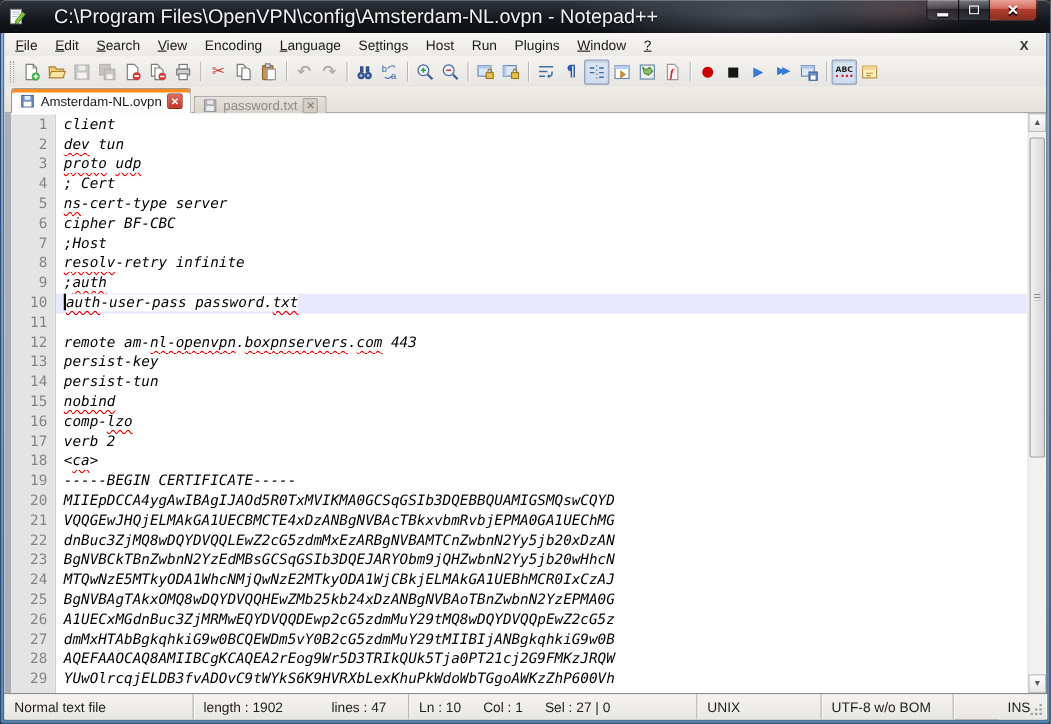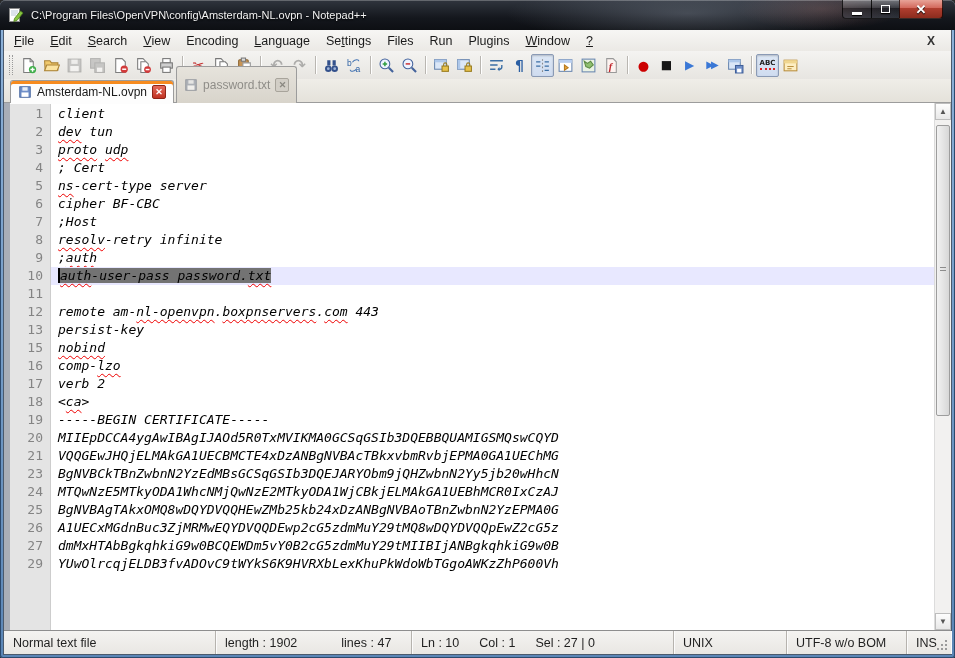--- a/index.html
+++ b/index.html
@@ -12,21 +12,21 @@
          padding:0 4px 4px 4px; display:flex; flex-direction:column; }
 
   
   .titlebar { height:30px; flex:0 0 30px; position:relative; display:flex; align-items:center;
               border-radius:5px 5px 0 0; margin:0 -4px; padding:0 8px;
               background:
                 radial-gradient(ellipse 260px 40px at 72% 45%, rgba(150,160,175,.35), transparent 70%),
                 radial-gradient(ellipse 120px 30px at 86% 30%, rgba(190,120,110,.25), transparent 70%),
                 linear-gradient(#30353e,#14171d 60%,#0d0f13);
               box-shadow:inset 0 1px 0 rgba(255,255,255,.25); }
-  .title-text { color:#f2f2f2; font-size:11px; margin-left:7px; text-shadow:0 1px 2px #000; white-space:nowrap; }
+  .title-text { color:#f2f2f2; font-size:18px; margin-left:25px; text-shadow:0 1px 2px #000; white-space:nowrap; }
   .win-controls { position:absolute; top:0; right:12px; display:flex; }
   .wc { height:19px; border:1px solid rgba(0,0,0,.75); border-top:none; margin-left:-1px;
         display:flex; align-items:center; justify-content:center;
         background:linear-gradient(rgba(255,255,255,.32),rgba(255,255,255,.08) 45%,rgba(0,0,0,.25) 46%,rgba(120,130,145,.25));
         color:#fff; font-size:11px; line-height:1; text-shadow:0 1px 1px #000; }
   .wc-min { width:30px; border-radius:0 0 0 4px; }
   .wc-max { width:29px; }
   .wc-close { width:44px; border-radius:0 0 4px 0;
         background:linear-gradient(#e8a398,#d2675a 45%,#a univers 0,#b03e2f 46%,#8c2c1e);
         background:linear-gradient(#e8a398,#d2675a 45%,#b03e2f 46%,#8c2c1e); }
@@ -52,41 +52,41 @@
   .tbb.pressed { border-color:#8a9ab5; background:linear-gradient(#dde7f5,#cfdcf0); box-shadow:inset 0 1px 2px rgba(0,0,0,.2);justify-content:center; }
   .tbb.disabled { filter:grayscale(1) opacity(.4); }
   .tbb svg { width:17px; height:17px; display:block; }
   .tb-sep { width:1px; height:18px; background:#b9b6b1; box-shadow:1px 0 0 #fff; margin:0 4px; }
   .glyph-span { font-family:"DejaVu Sans", sans-serif; line-height:1; }
 
   
   .tabbar { height:24px; flex:0 0 24px; background:linear-gradient(#efede8,#e4e1da);
             display:flex; align-items:flex-end; padding:0 0 0 6px; position:relative; }
   .tabbar::after { content:""; position:absolute; left:0; right:0; bottom:0; height:1px; background:#9c9c9c; }
-  .tab { display:flex; align-items:center; gap:5px; padding:0 7px; height:37px; font-size:12px;
+  .tab { display:flex; align-items:center; gap:5px; padding:0 7px; height:16px; font-size:12px;
          border:1px solid #9c9c9c; border-bottom:none; border-radius:3px 3px 0 0; position:relative; z-index:2; }
   .tab.active { background:#fdfdfd; height:23px; color:#1a1a1a;
                 box-shadow:inset 0 3px 0 #f68b1f, 0 1px 0 #fdfdfd; }
   .tab.inactive { background:linear-gradient(#e6e3dc,#d8d4cb); color:#8f8d88; margin-left:2px; }
   .tab .floppy { width:14px; height:14px; }
   .tab.inactive .floppy { filter:grayscale(.7) opacity(.55); }
   .tab-close { width:14px; height:14px; border-radius:2px; font-size:9px; line-height:13px; text-align:center; font-weight:bold; }
   .tab.active .tab-close { background:linear-gradient(#e46a5a,#c03323); color:#fff; border:1px solid #8e2417; }
   .tab.inactive .tab-close { background:#d2cec6; color:#8a8881; border:1px solid #a8a49b; }
 
   
   .editor-zone { flex:1; display:flex; min-height:0; background:#fff; }
   .editor { flex:1; position:relative; overflow:hidden; padding-top:2px;
             font-family:"DejaVu Sans Mono","Liberation Mono",monospace; font-size:13px;
             background:linear-gradient(to right,#a9aeb7 0,#a9aeb7 6px,#e4e4e4 6px,#e4e4e4 46px,#cdcdcd 46px,#cdcdcd 47px,#ffffff 47px); }
   .row { display:flex; height:18px; line-height:18px; white-space:pre; }
   .gut { flex:0 0 47px; text-align:right; padding-right:8px; color:#848484; }
   .code { flex:1; padding-left:7px; color:#000; position:relative;font-style:italic; }
   .row.cur .code { background:#e8e8ff; }
-  .selbg { background:#737373; }
+  .selbg { background:#ffffff; }
   .sq { text-decoration:underline; text-decoration-style:wavy; text-decoration-color:#e00;
         text-decoration-thickness:1px; text-underline-offset:3px;text-align:right; }
   .caret { display:inline-block; width:0; border-left:2px solid #000; height:15px; vertical-align:-3px; }
 
   
   .vscroll { flex:0 0 17px; background:#f2f1f0; border-left:1px solid #dcdcdc; display:flex; flex-direction:column; }
   .sb-btn { flex:0 0 17px; background:linear-gradient(#fdfdfd,#e8e8e8); border:1px solid #bdbdbd;
             color:#555; font-size:8px; text-align:center; line-height:15px; }
   .sb-track { flex:1; position:relative; }
   .sb-thumb { position:absolute; left:1px; right:1px; top:1%; height:59%;
@@ -97,21 +97,21 @@
   
   .statusbar { height:24px; flex:0 0 24px; display:flex; align-items:center; font-size:12.5px; color:#1f1f1f;
                background:linear-gradient(#f4f3f1,#e9e7e3); border-top:1px solid #8e8e8e; position:relative; }
   .sb-panel { height:100%; display:flex; align-items:center; padding:0 9px; border-right:1px solid #b6b3ae;
               box-shadow:1px 0 0 #fbfbfb; white-space:nowrap; overflow:hidden; }
   .p-doctype { flex:1 1 202px; }
   .p-size { flex:0 0 196px;gap:24px; }
   .p-pos { flex:0 0 262px; }
   .p-eol { flex:0 0 113px; }
   .p-enc { flex:0 0 120px; }
-  .p-ins { flex:0 0 44px; border-right:none; }
+  .p-ins { flex:0 0 44px; border-right:none;margin-left:40px; }
   .p-size span, .p-pos span { margin-right:20px; }
   .grip-dots { position:absolute; right:2px; bottom:2px; }
 </style>
 </head>
 <body>
 
 <div class="win">
 
   <div class="titlebar">
     <svg width="16" height="16" viewBox="0 0 16 16">
@@ -137,21 +137,21 @@
 
     <div class="menubar">
       <span id="menu-items" style="display:flex;">
           <span class="menu-item"><u>F</u>ile</span>
           <span class="menu-item"><u>E</u>dit</span>
           <span class="menu-item"><u>S</u>earch</span>
           <span class="menu-item"><u>V</u>iew</span>
           <span class="menu-item">Encoding</span>
           <span class="menu-item"><u>L</u>anguage</span>
           <span class="menu-item">Se<u>t</u>tings</span>
-          <span class="menu-item">Files</span>
+          <span class="menu-item">Host</span>
           <span class="menu-item">Run</span>
           <span class="menu-item">Plugins</span>
           <span class="menu-item"><u>W</u>indow</span>
           <span class="menu-item"><u>?</u></span>
         </span>
       <span class="menu-close-x">X</span>
     </div>
 
     <div class="toolbar">
       <div class="tb-grip"></div>
@@ -386,32 +386,35 @@
           <div class="row"><span class="gut">4</span><span class="code"><span>; Cert</span></span></div>
           <div class="row"><span class="gut">5</span><span class="code"><span class="sq">ns</span><span>-cert-type server</span></span></div>
           <div class="row"><span class="gut">6</span><span class="code"><span>cipher BF-CBC</span></span></div>
           <div class="row"><span class="gut">7</span><span class="code"><span>;Host</span></span></div>
           <div class="row"><span class="gut">8</span><span class="code"><span class="sq">resolv</span><span>-retry infinite</span></span></div>
           <div class="row"><span class="gut">9</span><span class="code"><span>;</span><span class="sq">auth</span></span></div>
           <div class="row cur"><span class="gut">10</span><span class="code"><span class="caret"></span><span class="selbg"><span class="sq">auth</span><span>-user-pass password.</span><span class="sq">txt</span></span></span></div>
           <div class="row"><span class="gut">11</span><span class="code"></span></div>
           <div class="row"><span class="gut">12</span><span class="code"><span>remote am-</span><span class="sq">nl-openvpn</span><span>.</span><span class="sq">boxpnservers</span><span>.</span><span class="sq">com</span><span> 443</span></span></div>
           <div class="row"><span class="gut">13</span><span class="code"><span>persist-key</span></span></div>
+          <div class="row"><span class="gut">14</span><span class="code"><span>persist-tun</span></span></div>
           <div class="row"><span class="gut">15</span><span class="code"><span class="sq">nobind</span></span></div>
           <div class="row"><span class="gut">16</span><span class="code"><span>comp-</span><span class="sq">lzo</span></span></div>
           <div class="row"><span class="gut">17</span><span class="code"><span>verb 2</span></span></div>
           <div class="row"><span class="gut">18</span><span class="code"><span>&lt;</span><span class="sq">ca</span><span>&gt;</span></span></div>
           <div class="row"><span class="gut">19</span><span class="code"><span>-----BEGIN CERTIFICATE-----</span></span></div>
           <div class="row"><span class="gut">20</span><span class="code"><span>MIIEpDCCA4ygAwIBAgIJAOd5R0TxMVIKMA0GCSqGSIb3DQEBBQUAMIGSMQswCQYD</span></span></div>
           <div class="row"><span class="gut">21</span><span class="code"><span>VQQGEwJHQjELMAkGA1UECBMCTE4xDzANBgNVBAcTBkxvbmRvbjEPMA0GA1UEChMG</span></span></div>
+          <div class="row"><span class="gut">22</span><span class="code"><span>dnBuc3ZjMQ8wDQYDVQQLEwZ2cG5zdmMxEzARBgNVBAMTCnZwbnN2Yy5jb20xDzAN</span></span></div>
           <div class="row"><span class="gut">23</span><span class="code"><span>BgNVBCkTBnZwbnN2YzEdMBsGCSqGSIb3DQEJARYObm9jQHZwbnN2Yy5jb20wHhcN</span></span></div>
           <div class="row"><span class="gut">24</span><span class="code"><span>MTQwNzE5MTkyODA1WhcNMjQwNzE2MTkyODA1WjCBkjELMAkGA1UEBhMCR0IxCzAJ</span></span></div>
           <div class="row"><span class="gut">25</span><span class="code"><span>BgNVBAgTAkxOMQ8wDQYDVQQHEwZMb25kb24xDzANBgNVBAoTBnZwbnN2YzEPMA0G</span></span></div>
           <div class="row"><span class="gut">26</span><span class="code"><span>A1UECxMGdnBuc3ZjMRMwEQYDVQQDEwp2cG5zdmMuY29tMQ8wDQYDVQQpEwZ2cG5z</span></span></div>
           <div class="row"><span class="gut">27</span><span class="code"><span>dmMxHTAbBgkqhkiG9w0BCQEWDm5vY0B2cG5zdmMuY29tMIIBIjANBgkqhkiG9w0B</span></span></div>
+          <div class="row"><span class="gut">28</span><span class="code"><span>AQEFAAOCAQ8AMIIBCgKCAQEA2rEog9Wr5D3TRIkQUk5Tja0PT21cj2G9FMKzJRQW</span></span></div>
           <div class="row"><span class="gut">29</span><span class="code"><span>YUwOlrcqjELDB3fvADOvC9tWYkS6K9HVRXbLexKhuPkWdoWbTGgoAWKzZhP600Vh</span></span></div>
         </div>
       <div class="vscroll">
         <div class="sb-btn">▲</div>
         <div class="sb-track">
           <div class="sb-thumb">
               <div class="sb-grip"></div>
             </div>
         </div>
         <div class="sb-btn">▼</div>

